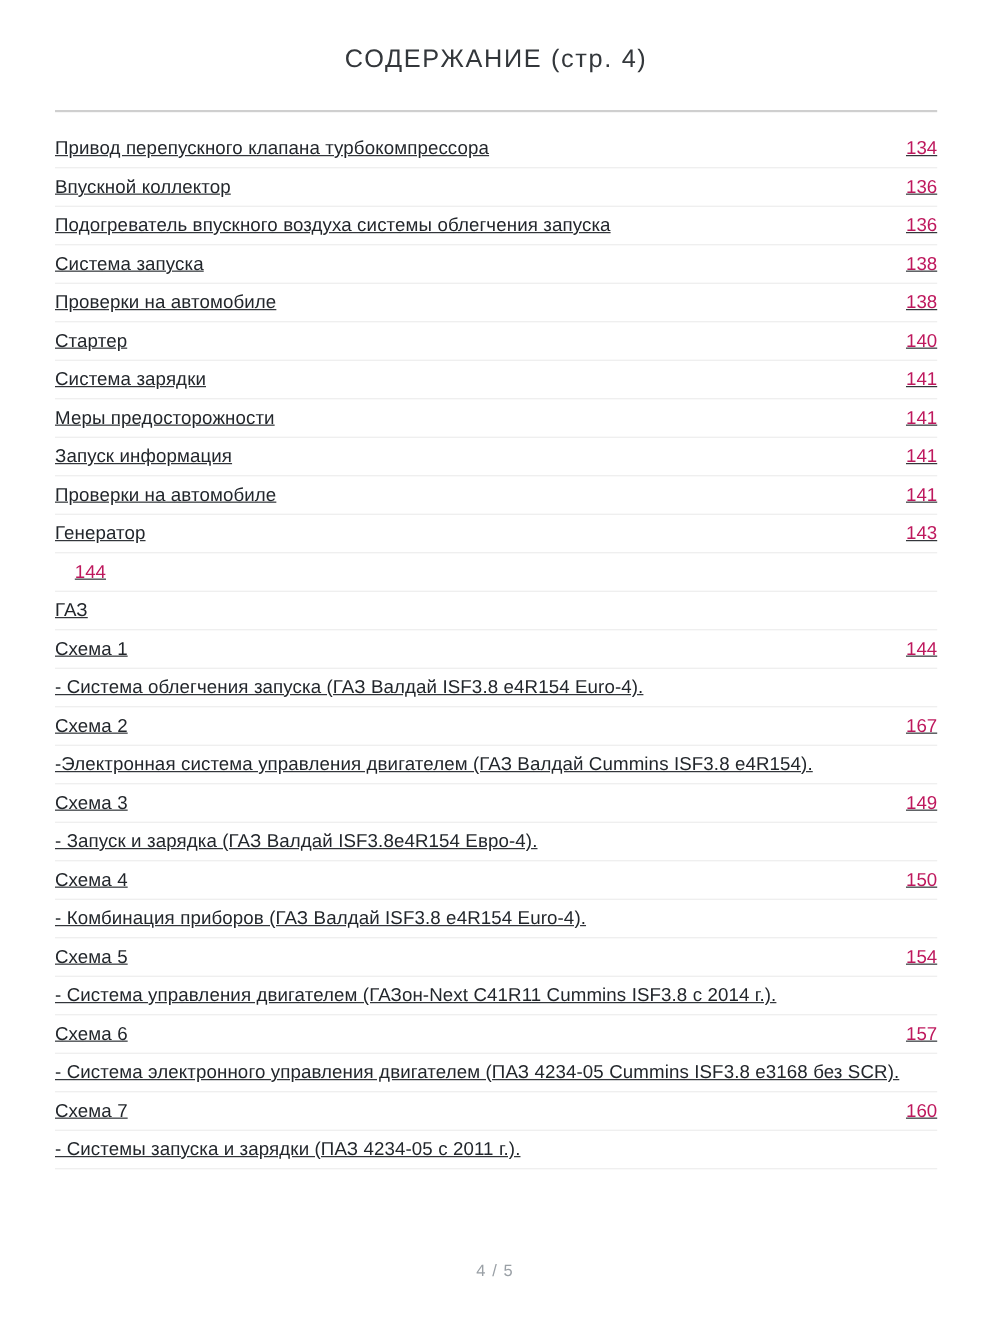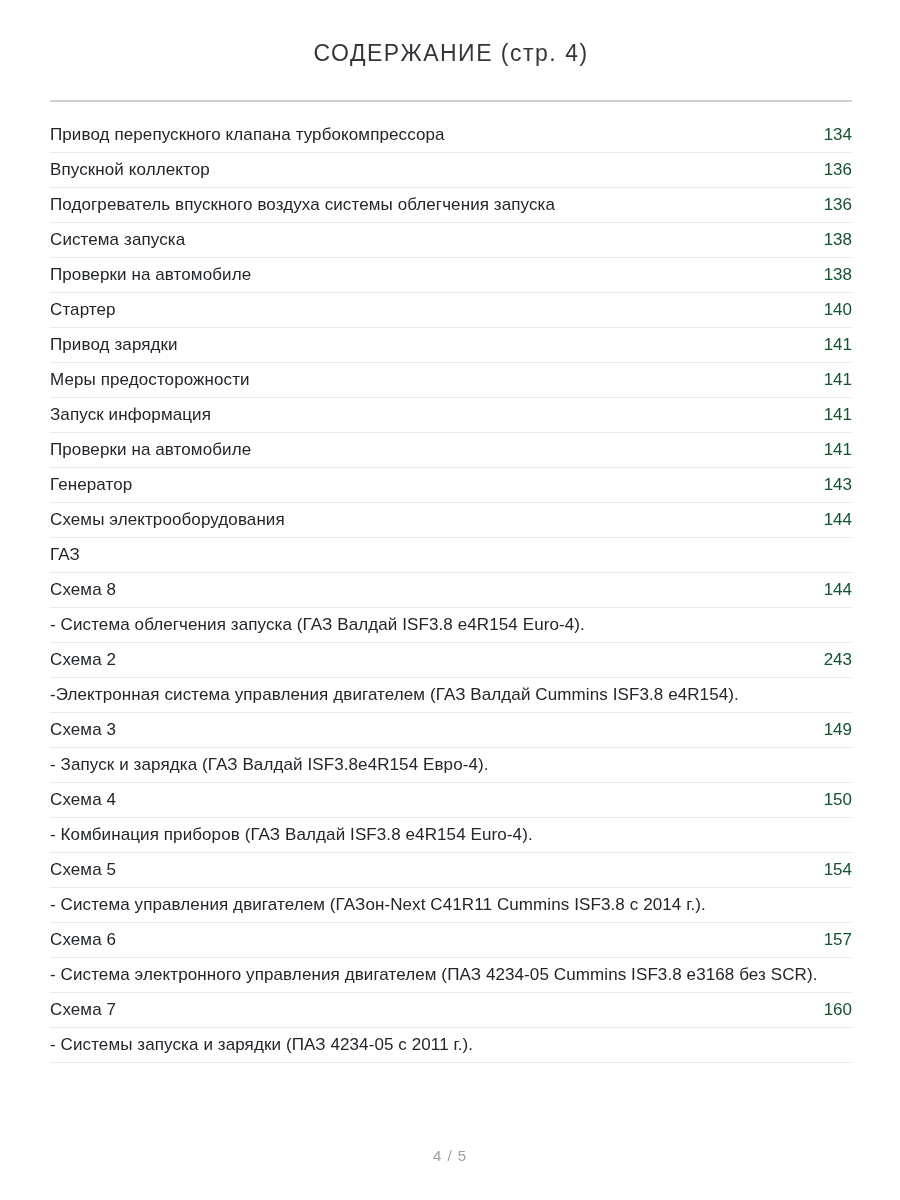--- a/index.html
+++ b/index.html
@@ -26,37 +26,38 @@
     color: #33373b;
   }
   .title-divider {
     margin-top: 33px;
     border: none;
     border-top: 2px solid #cfcfcf;
     height: 0;
   }
   .toc {
     margin-top: 16px;
+    text-decoration: underline;
   }
   .toc-row {
     display: flex;
     justify-content: space-between;
     align-items: baseline;
     border-bottom: 1px solid #ebebeb;
     padding: 4px 0;
     font-size: 17px;
     line-height: 26px;
     cursor: default;
   }
   .toc-label {
     color: #22262b;
     letter-spacing: 0.1px;
   }
   .toc-page {
-    color: #14532d;
+    color: #be185d;
     margin-left: 18px;
     white-space: nowrap;
     flex-shrink: 0;
   }
   .pagination {
     position: absolute;
     left: 0;
     bottom: 36px;
     width: 100%;
     text-align: center;
@@ -99,21 +100,21 @@
     <span class="toc-label">Проверки на автомобиле</span>
     <span class="toc-page">138</span>
   </div>
 
   <div class="toc-row">
     <span class="toc-label">Стартер</span>
     <span class="toc-page">140</span>
   </div>
 
   <div class="toc-row">
-    <span class="toc-label">Привод зарядки</span>
+    <span class="toc-label">Система зарядки</span>
     <span class="toc-page">141</span>
   </div>
 
   <div class="toc-row">
     <span class="toc-label">Меры предосторожности</span>
     <span class="toc-page">141</span>
   </div>
 
   <div class="toc-row">
     <span class="toc-label">Запуск информация</span>
@@ -124,42 +125,41 @@
     <span class="toc-label">Проверки на автомобиле</span>
     <span class="toc-page">141</span>
   </div>
 
   <div class="toc-row">
     <span class="toc-label">Генератор</span>
     <span class="toc-page">143</span>
   </div>
 
   <div class="toc-row">
-    <span class="toc-label">Схемы электрооборудования</span>
     <span class="toc-page">144</span>
   </div>
 
   <div class="toc-row">
     <span class="toc-label">ГАЗ</span>
     <span class="toc-page"></span>
   </div>
 
   <div class="toc-row">
-    <span class="toc-label">Схема 8</span>
+    <span class="toc-label">Схема 1</span>
     <span class="toc-page">144</span>
   </div>
 
   <div class="toc-row">
     <span class="toc-label">- Система облегчения запуска (ГАЗ Валдай ISF3.8 e4R154 Euro-4).</span>
     <span class="toc-page"></span>
   </div>
 
   <div class="toc-row">
     <span class="toc-label">Схема 2</span>
-    <span class="toc-page">243</span>
+    <span class="toc-page">167</span>
   </div>
 
   <div class="toc-row">
     <span class="toc-label">-Электронная система управления двигателем (ГАЗ Валдай Cummins ISF3.8 e4R154).</span>
     <span class="toc-page"></span>
   </div>
 
   <div class="toc-row">
     <span class="toc-label">Схема 3</span>
     <span class="toc-page">149</span>

